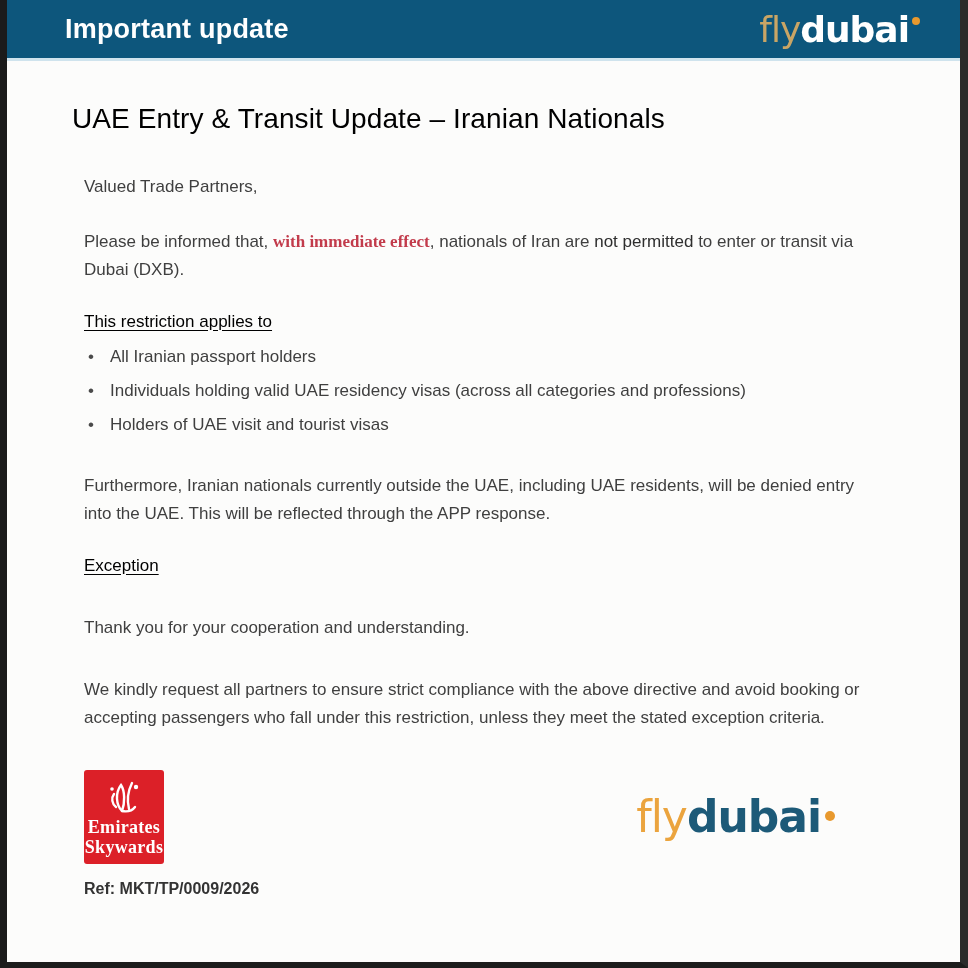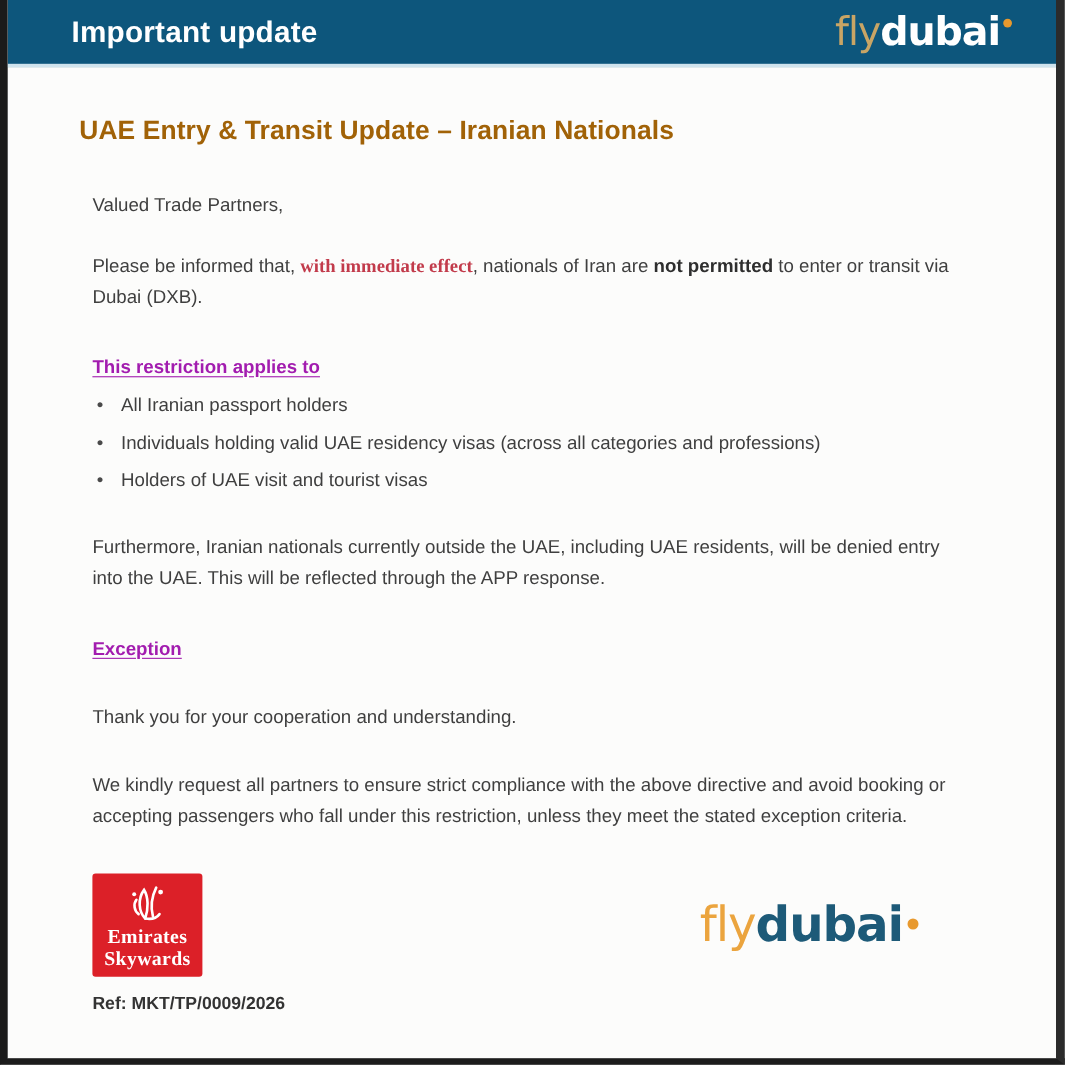--- a/index.html
+++ b/index.html
@@ -52,35 +52,35 @@
   .fd-logo-header .dubai { color: #ffffff; }
   .fd-logo-header .dot { width: 8px; height: 8px; margin: 8px 0 0 3px; }
   
   .content {
     padding: 44px 75px 0 77px;
     color: #3f3f3f;
     font-size: 17px;
     line-height: 28px;
   }
   .doc-title {
-    color: #a16207;
-    font-size: 24px;
-    font-weight: bold;
+    color: #000000;
+    font-size: 28px;
+    font-weight: normal;
     letter-spacing: 0.1px;
     margin: 0 0 0 -12px;
   }
   .salutation { margin-top: 40px; }
   .para { margin-top: 27px; max-width: 800px; }
   .para-gap { margin-top: 34px; }
   .red-em { color: #c23b4b; font-weight: bold; font-family: Liberation Serif, serif; }
-  .bold-em { color: #2e2e2e; font-weight: bold; }
+  .bold-em { color: #2e2e2e; font-weight: normal; }
   .section-heading {
-    margin-top: 36px;
-    color: #a21caf;
-    font-weight: bold;
+    margin-top: 24px;
+    color: #000000;
+    font-weight: normal;
     text-decoration: underline;
     text-underline-offset: 3px;
   }
   .bullet-list { margin: 6px 0 0 0; padding: 0; list-style: none; }
   .bullet-list li {
     position: relative;
     padding-left: 26px;
     line-height: 27px;
     margin-top: 7px;
   }
@@ -93,21 +93,21 @@
   .exception-body { margin-top: 4px; max-width: 800px; }
   
   .footer-row {
     margin-top: 38px;
     display: flex;
     align-items: center;
     justify-content: space-between;
     padding-right: 10px;
   }
   .skywards-box {
-    width: 100px; height: 94px;
+    width: 80px; height: 94px;
     background: #dc2028;
     border-radius: 3px;
     display: flex;
     flex-direction: column;
     align-items: center;
     justify-content: flex-end;
     padding-bottom: 7px;
     box-sizing: border-box;
   }
   .skywards-glyph { margin-bottom: 2px; }

